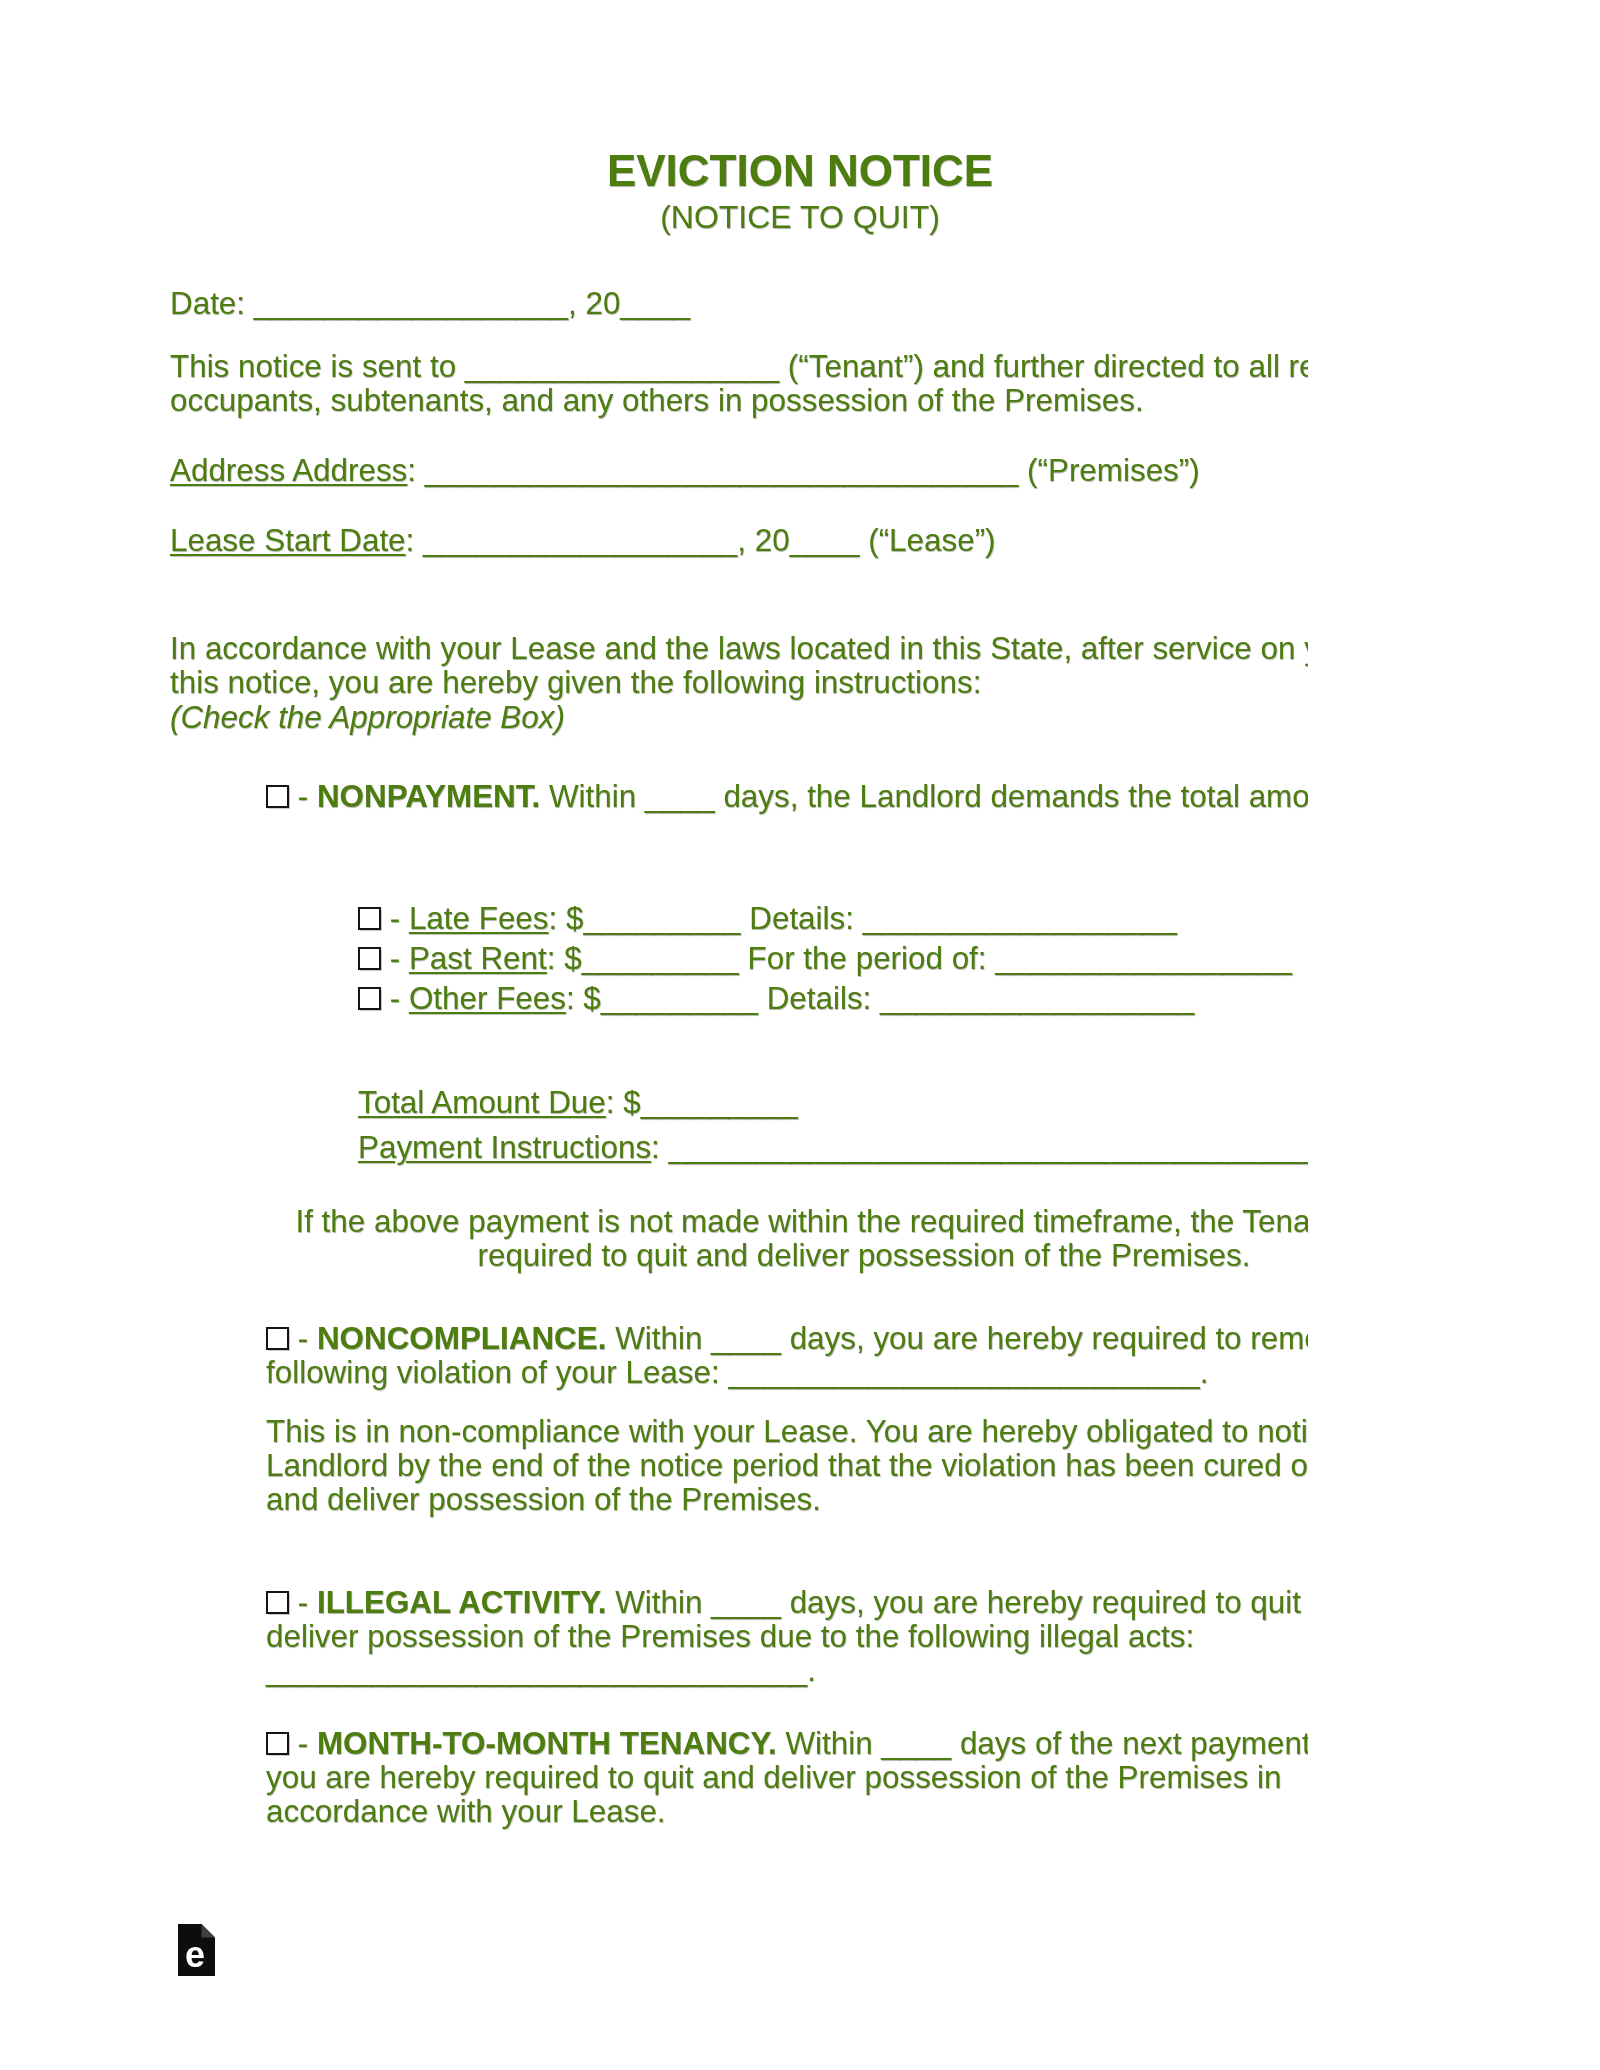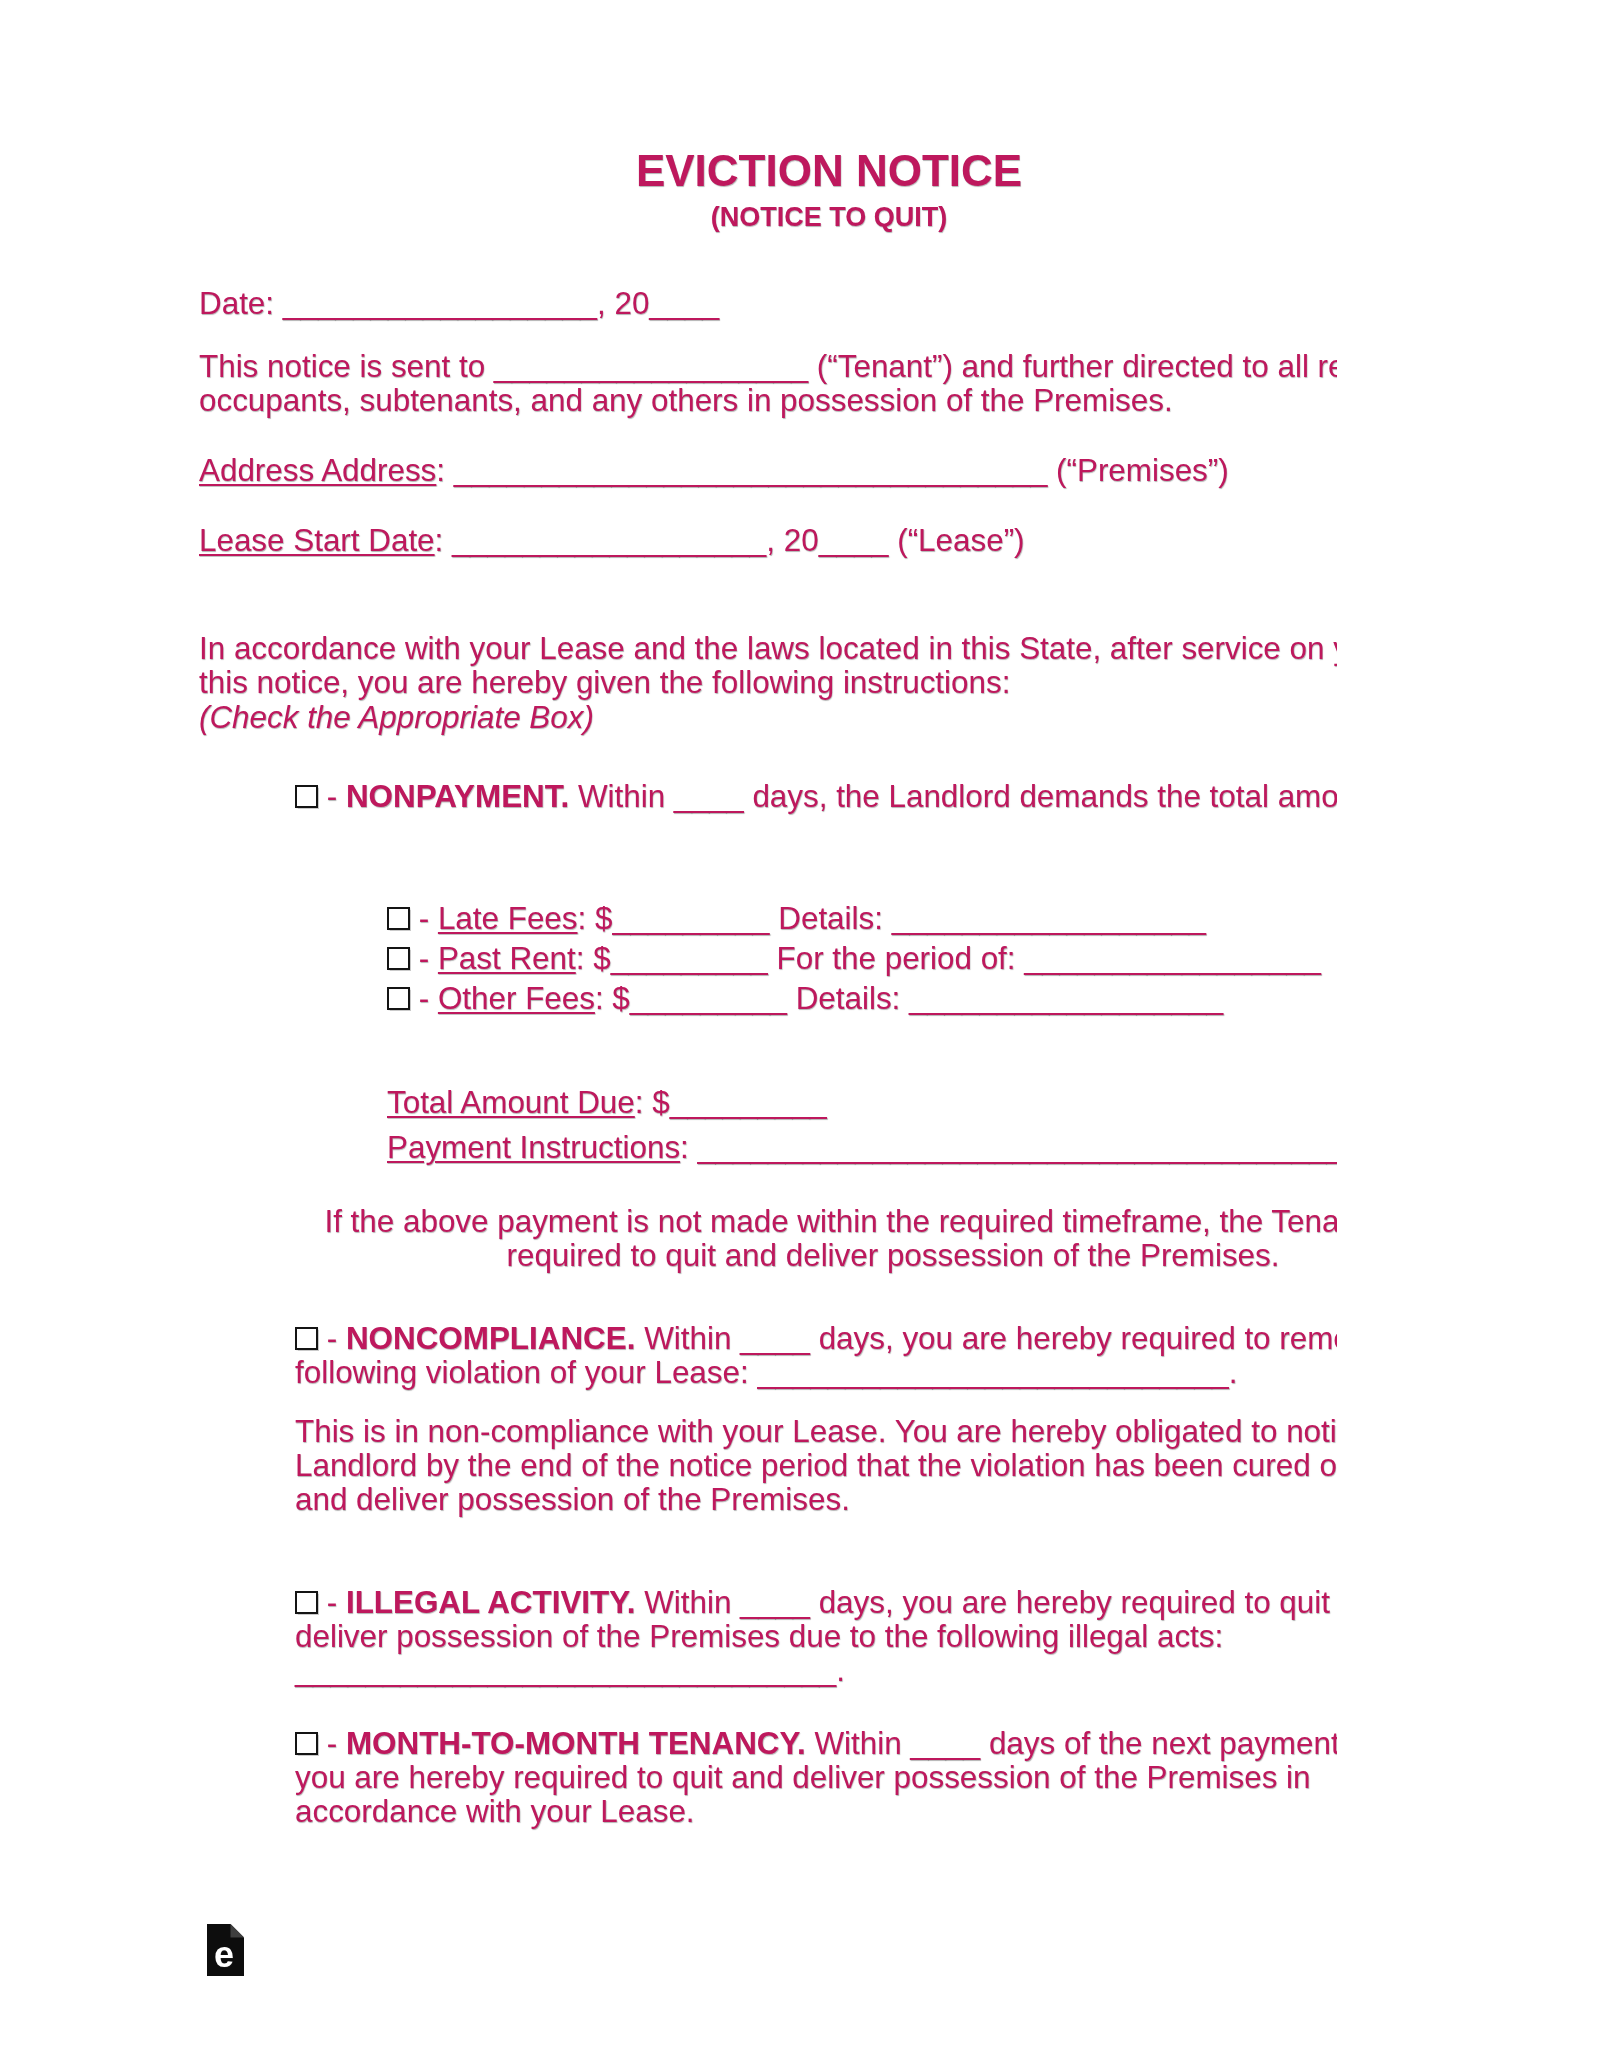--- a/index.html
+++ b/index.html
@@ -2,39 +2,38 @@
 <html><head>
 <meta charset="utf-8">
 <style>
   html,body{margin:0;padding:0;background:#ffffff;}
   .page{
     position:relative;
     width:1308px;
     height:2070px;
     background:#ffffff;
     font-family:"Liberation Sans","DejaVu Sans",sans-serif;
-    color:#be185d;
+    color:#4d7c0f;
     font-size:31.4px;
     line-height:34px;
     text-shadow:0.6px 0.8px 0.9px rgba(40,40,40,0.35);
     overflow:hidden;
-    margin-left:29px;
   }
   .abs{position:absolute;}
   .title{
     left:0;top:146px;width:1600px;
     text-align:center;
     font-size:44px;line-height:50px;
     font-weight:bold;
   }
   .subtitle{
     left:0;top:199px;width:1600px;
     text-align:center;
-    font-size:27px;line-height:36px;
-    font-weight:bold;
+    font-size:32px;line-height:36px;
+    font-weight:normal;
   }
   .b{font-weight:bold;}
   .i{font-style:italic;}
   .u{text-decoration:underline;text-underline-offset:3px;text-decoration-thickness:2px;}
   .cb{
     display:inline-block;
     width:19px;height:19px;
     border:2.5px solid #141414;
     background:#ffffff;
     vertical-align:-1px;

